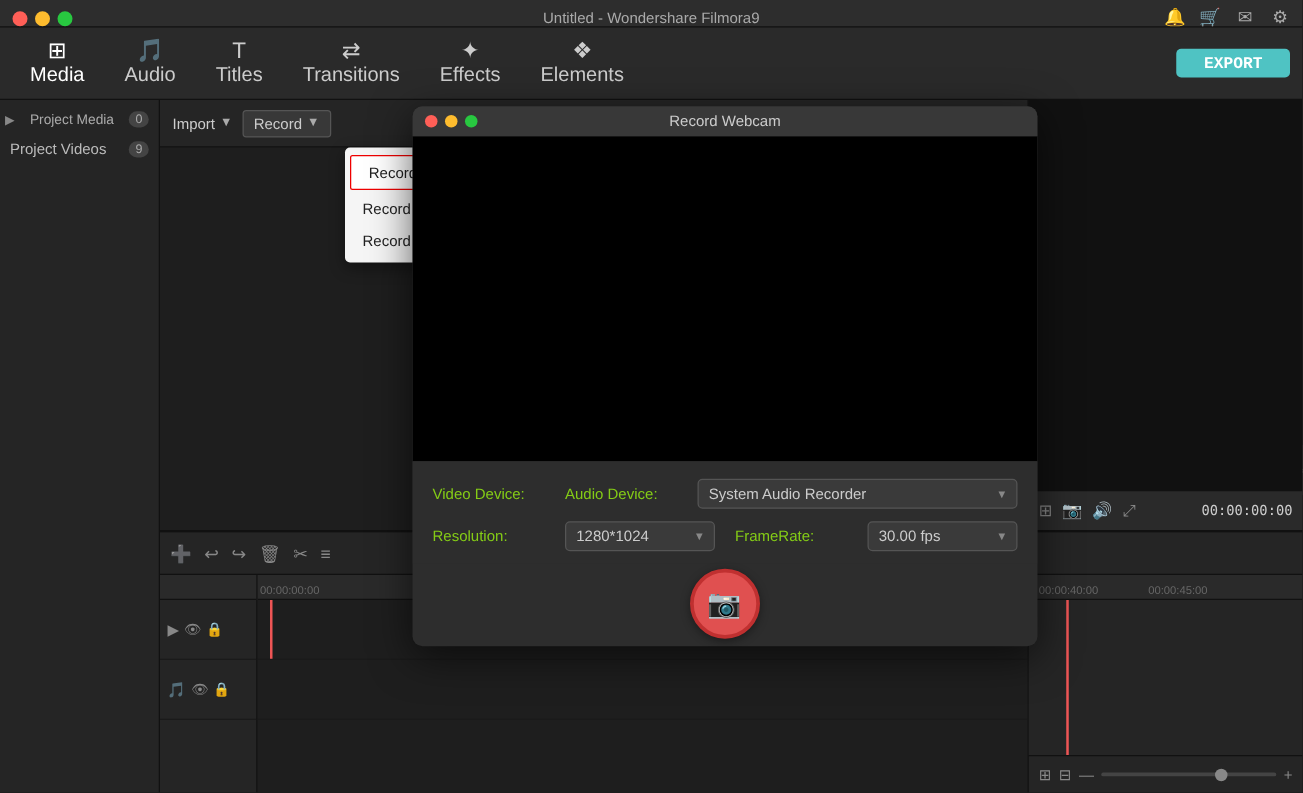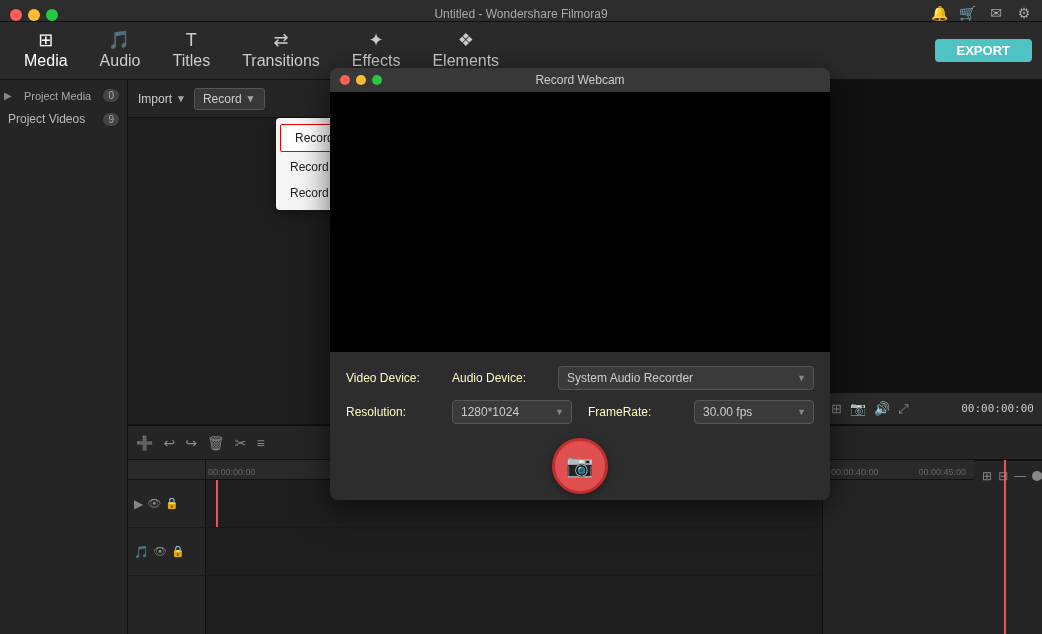--- a/index.html
+++ b/index.html
@@ -94,20 +94,21 @@
     .export-btn {
       margin-left: auto;
       background: #4fc3c3;
       color: #fff;
       border: none;
       padding: 4px 22px;
       border-radius: 4px;
       font-size: 13px;
       font-weight: 600;
       cursor: pointer;
+      font-family: Liberation Mono, monospace;
     }
 
     
     .main-area {
       display: flex;
       height: calc(634px - 22px - 58px);
     }
 
     
     .sidebar {
@@ -375,21 +376,21 @@
       height: 48px;
       border-bottom: 1px solid #1a1a1a;
       position: relative;
       background: #1e1e1e;
     }
     .timeline-right-panel {
       width: 220px;
       background: #252525;
       border-left: 1px solid #111;
       display: flex;
-      flex-direction: row;
+      flex-direction: column;
     }
     .timeline-right-ruler {
       height: 20px;
       background: #2a2a2a;
       display: flex;
       align-items: flex-end;
       padding: 0 8px 2px;
       gap: 40px;
       border-bottom: 1px solid #111;
     }
@@ -436,21 +437,21 @@
     
     .modal-overlay {
       position: absolute;
       top: 0; left: 0; right: 0; bottom: 0;
       background: transparent;
       z-index: 200;
       pointer-events: none;
     }
     .modal {
       position: absolute;
-      top: 68px;
+      top: 85px;
       left: 330px;
       width: 500px;
       background: #2d2d2d;
       border-radius: 8px;
       box-shadow: 0 8px 32px rgba(0,0,0,0.6);
       pointer-events: all;
       overflow: hidden;
     }
     .modal-titlebar {
       height: 24px;
@@ -494,21 +495,21 @@
       gap: 10px;
       background: #2d2d2d;
     }
     .control-row {
       display: flex;
       align-items: center;
       gap: 16px;
     }
     .control-label {
       font-size: 12px;
-      color: #fef9c3;
+      color: #84cc16;
       min-width: 90px;
     }
     .select-wrap {
       position: relative;
       flex: 1;
     }
     .select-wrap::after {
       content: '▼';
       position: absolute;
       right: 8px;

